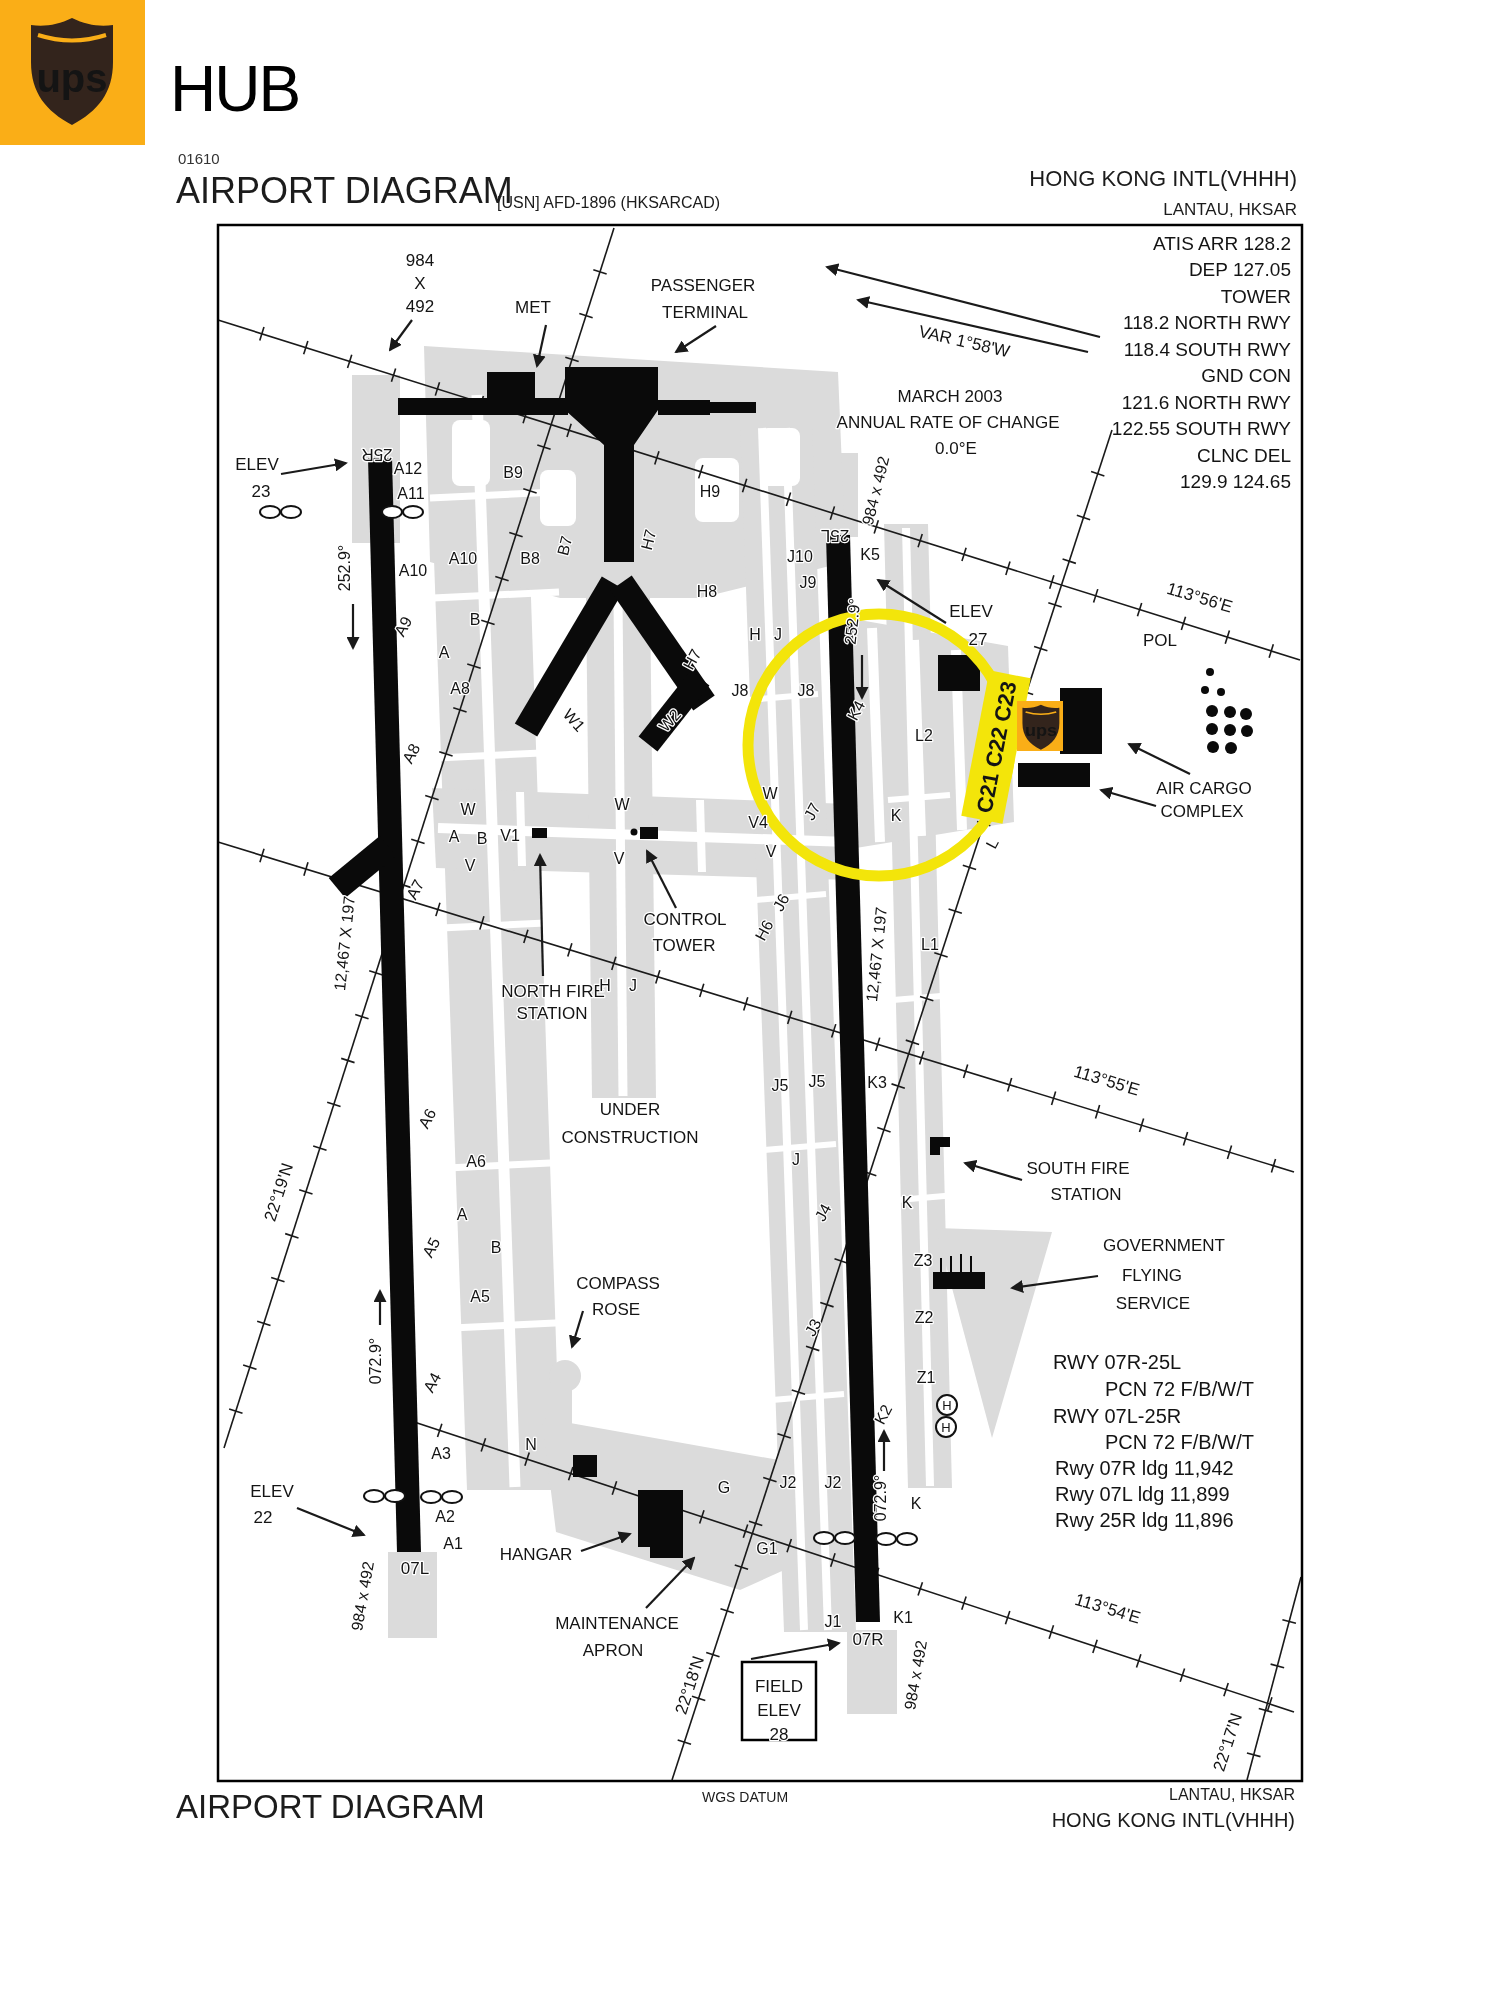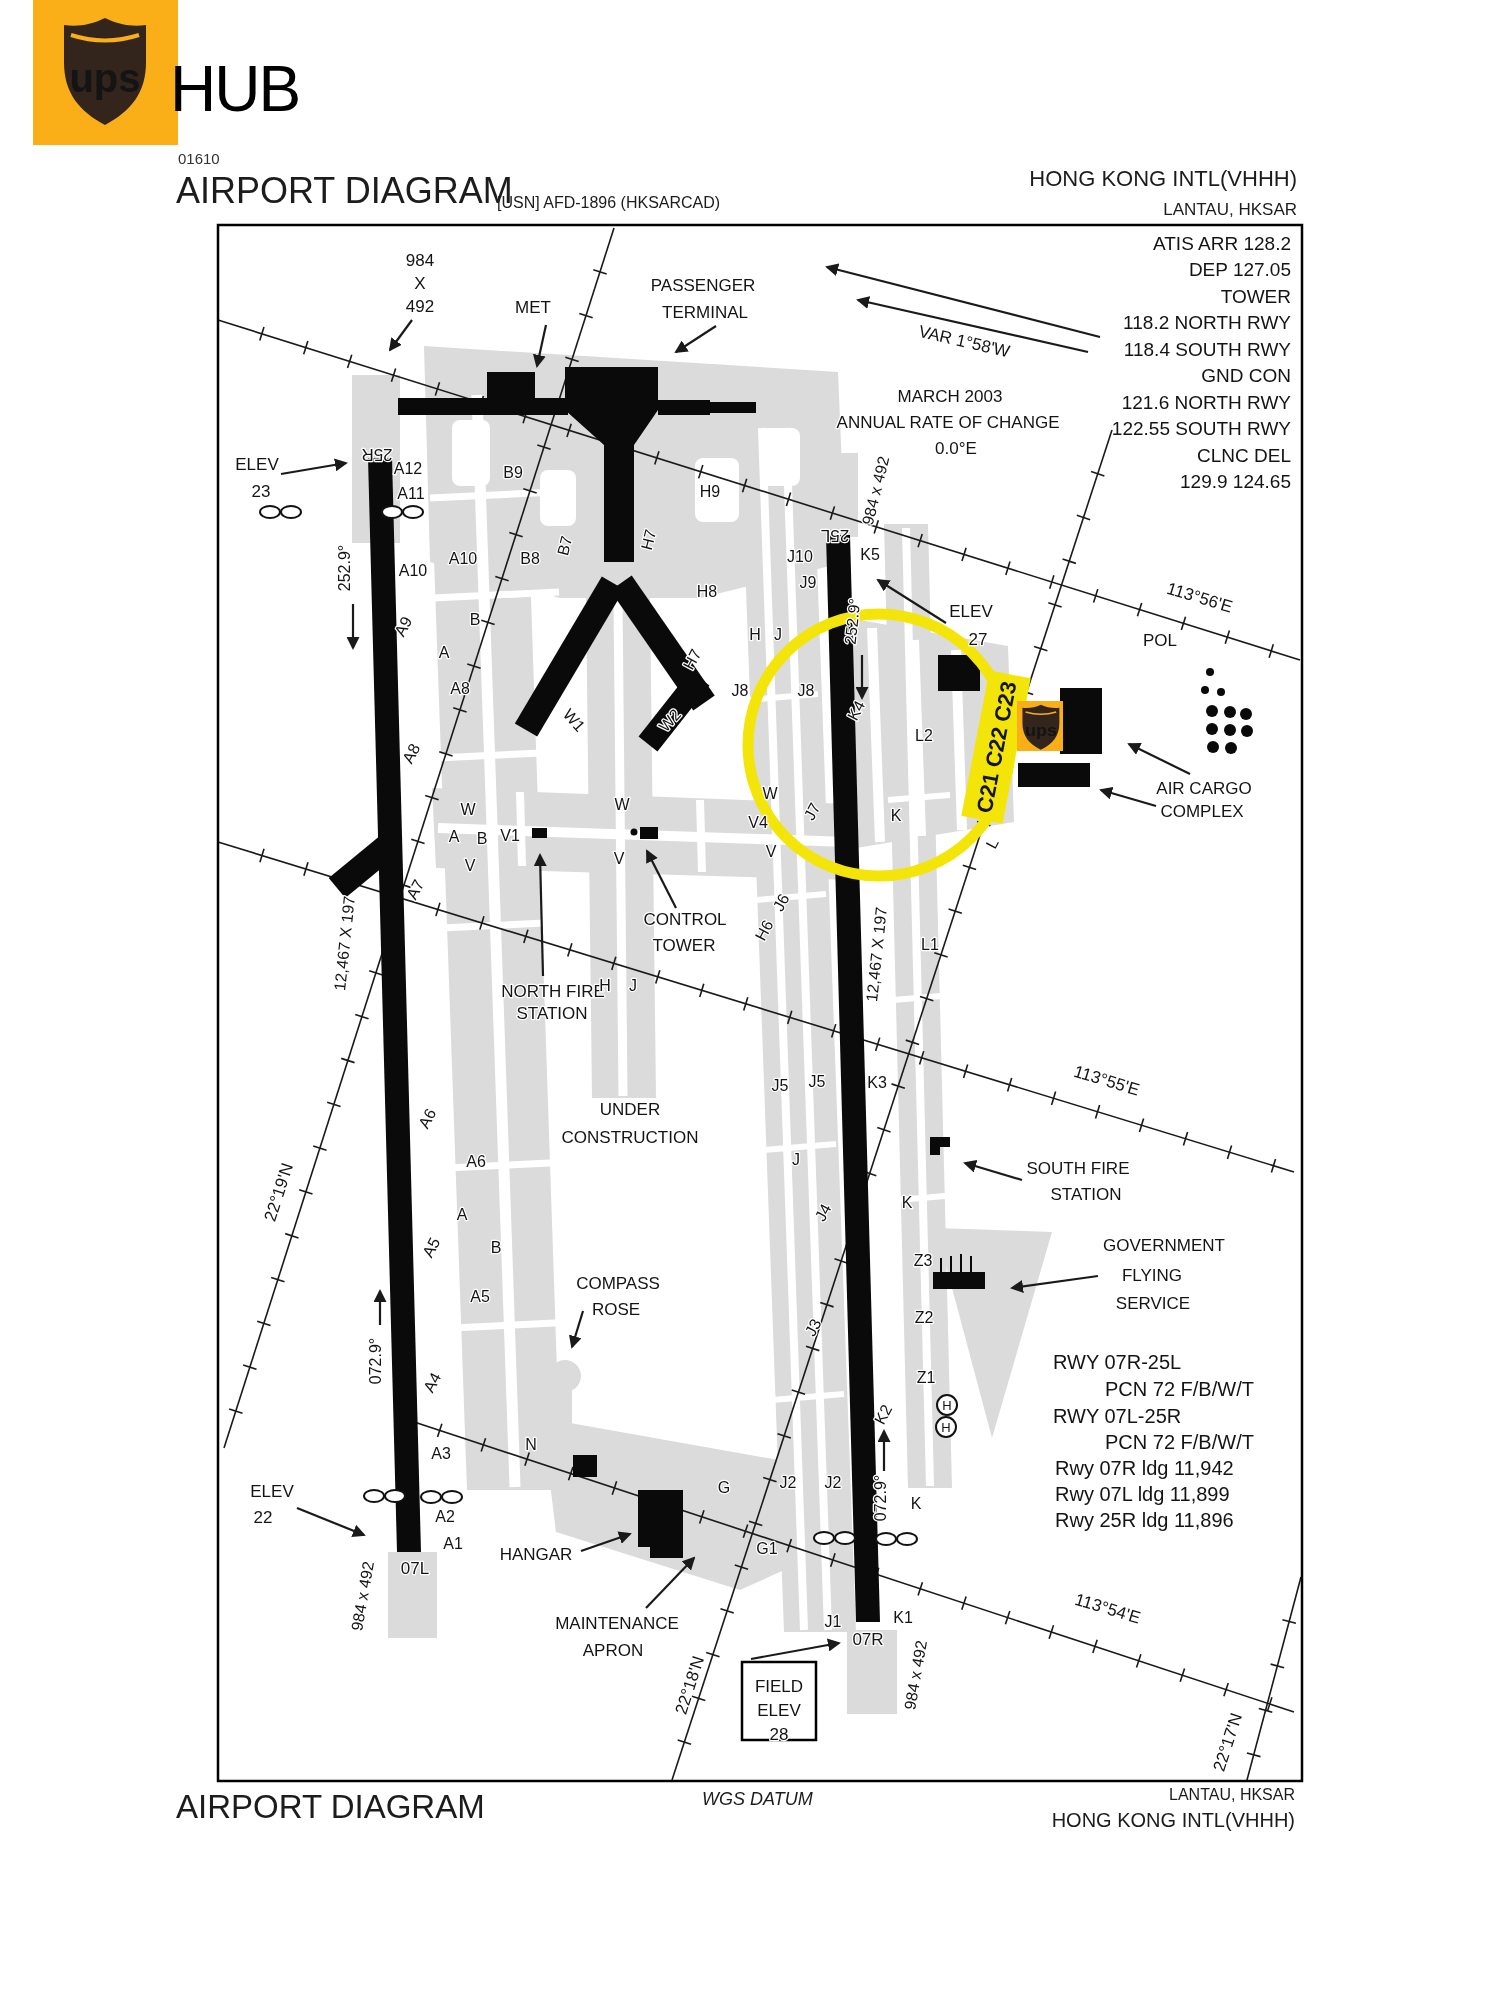--- a/index.html
+++ b/index.html
@@ -5,30 +5,30 @@
   :root{
     --ups-gold:#FAAE17;
     --ups-brown:#33241C;
     --highlight-yellow:#F3E50A;
     --taxiway-grey:#DBDBDB;
   }
   html,body{margin:0;padding:0;background:#fff;}
   .page{position:relative;width:1500px;height:2000px;background:#fff;overflow:hidden;
         font-family:"Liberation Sans",sans-serif;color:#1a1a1a;}
   .abs{position:absolute;white-space:nowrap;}
-  .logo-box{position:absolute;left:0;top:0;width:145px;height:171px;padding-left:33px;}
+  .logo-box{position:absolute;left:0;top:0;width:145px;height:171px;}
   .hub-title{left:170px;top:52px;font-size:64px;font-weight:normal;letter-spacing:-2px;color:#000;}
   .chart-number{left:178px;top:150px;font-size:15px;color:#333;}
   .chart-title-top{left:176px;top:170px;font-size:36px;letter-spacing:0px;color:#1c1c1c;}
   .chart-source{left:497px;top:194px;font-size:16px;color:#1c1c1c;}
   .hdr-airport{right:203px;top:166px;font-size:22px;text-align:right;color:#1c1c1c;}
   .hdr-loc{right:203px;top:200px;font-size:17px;text-align:right;color:#1c1c1c;}
   .icao{}
   .chart-title-bottom{left:176px;top:1788px;font-size:33px;color:#1c1c1c;}
-  .datum{left:702px;top:1789px;font-size:18px;color:#1c1c1c;font-style:italic;}
+  .datum{left:702px;top:1789px;font-size:14px;color:#1c1c1c;}
   .ftr-loc{right:205px;top:1786px;font-size:16px;color:#1c1c1c;}
   .ftr-airport{right:205px;top:1809px;font-size:20px;color:#1c1c1c;}
   svg.map{position:absolute;left:0;top:0;}
   svg text{font-family:"Liberation Sans",sans-serif;fill:#141414;
            paint-order:stroke;stroke:#ffffff;stroke-width:2.5px;stroke-linejoin:round;}
   .grey{fill:var(--taxiway-grey);}
   .wline{stroke:#ffffff;fill:none;}
   .blk{fill:#0a0a0a;}
   .blkline{stroke:#0a0a0a;fill:none;}
   .grat{stroke:#1a1a1a;stroke-width:1.6;}

